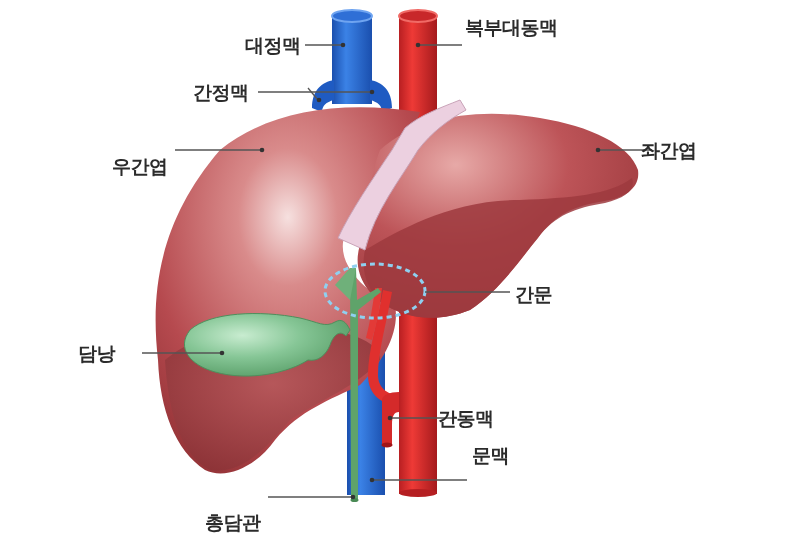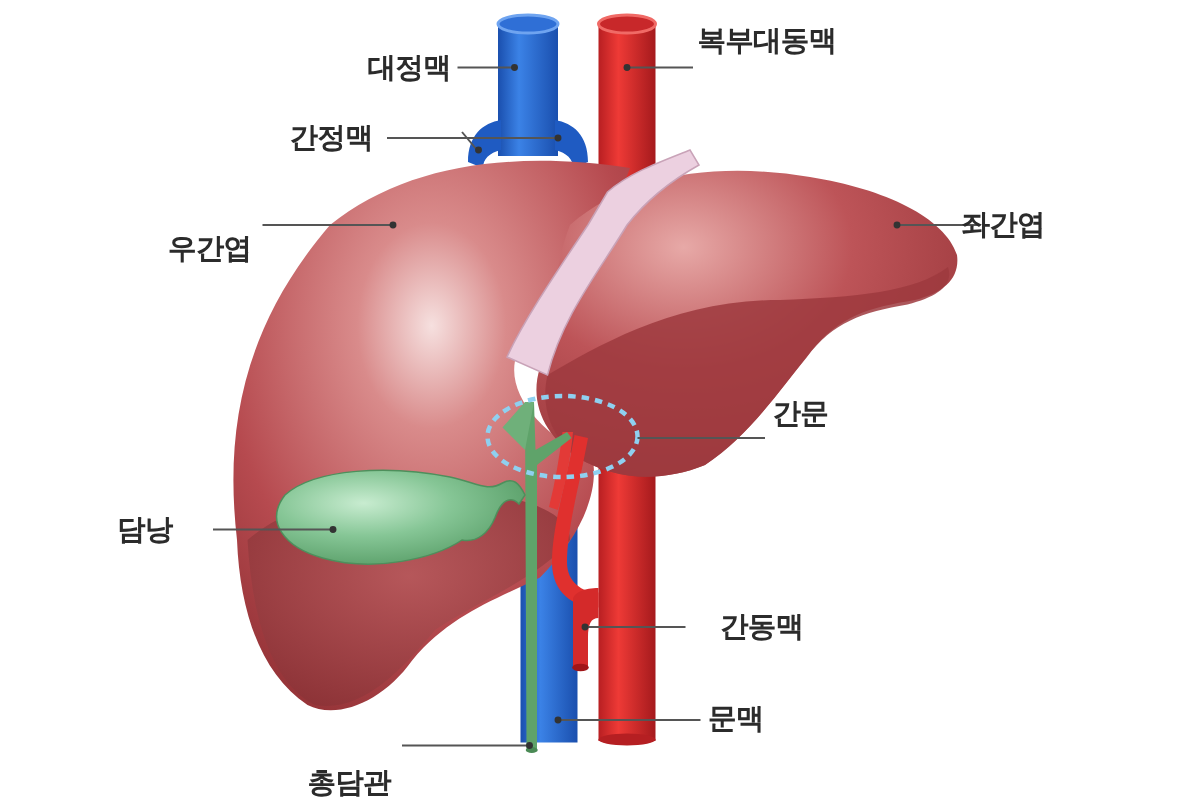--- a/index.html
+++ b/index.html
@@ -122,17 +122,17 @@
     <line x1="268" y1="497" x2="352" y2="497"></line>
       <circle cx="353" cy="497" r="2.3" stroke="none"></circle>
   </g>
 </svg>
 
 <div class="label" style="left:245px; top:34px;">대정맥</div>
 <div class="label" style="left:465px; top:16px;text-align:right;">복부대동맥</div>
 <div class="label" style="left:193px; top:81px;">간정맥</div>
 <div class="label" style="left:112px; top:139px;margin-top:16px;">우간엽</div>
 <div class="label" style="left:641px; top:139px;">좌간엽</div>
-<div class="label" style="left:515px; top:265px;">간문</div>
+<div class="label" style="left:515px; top:283px;">간문</div>
 <div class="label" style="left:78px; top:342px;">담낭</div>
-<div class="label" style="left:480px; top:407px;">간동맥</div>
-<div class="label" style="left:472px; top:468px;">문맥</div>
+<div class="label" style="left:438px; top:407px;">간동맥</div>
+<div class="label" style="left:472px; top:444px;">문맥</div>
 <div class="label" style="left:205px; top:511px;">총담관</div>
 
 </body></html>

